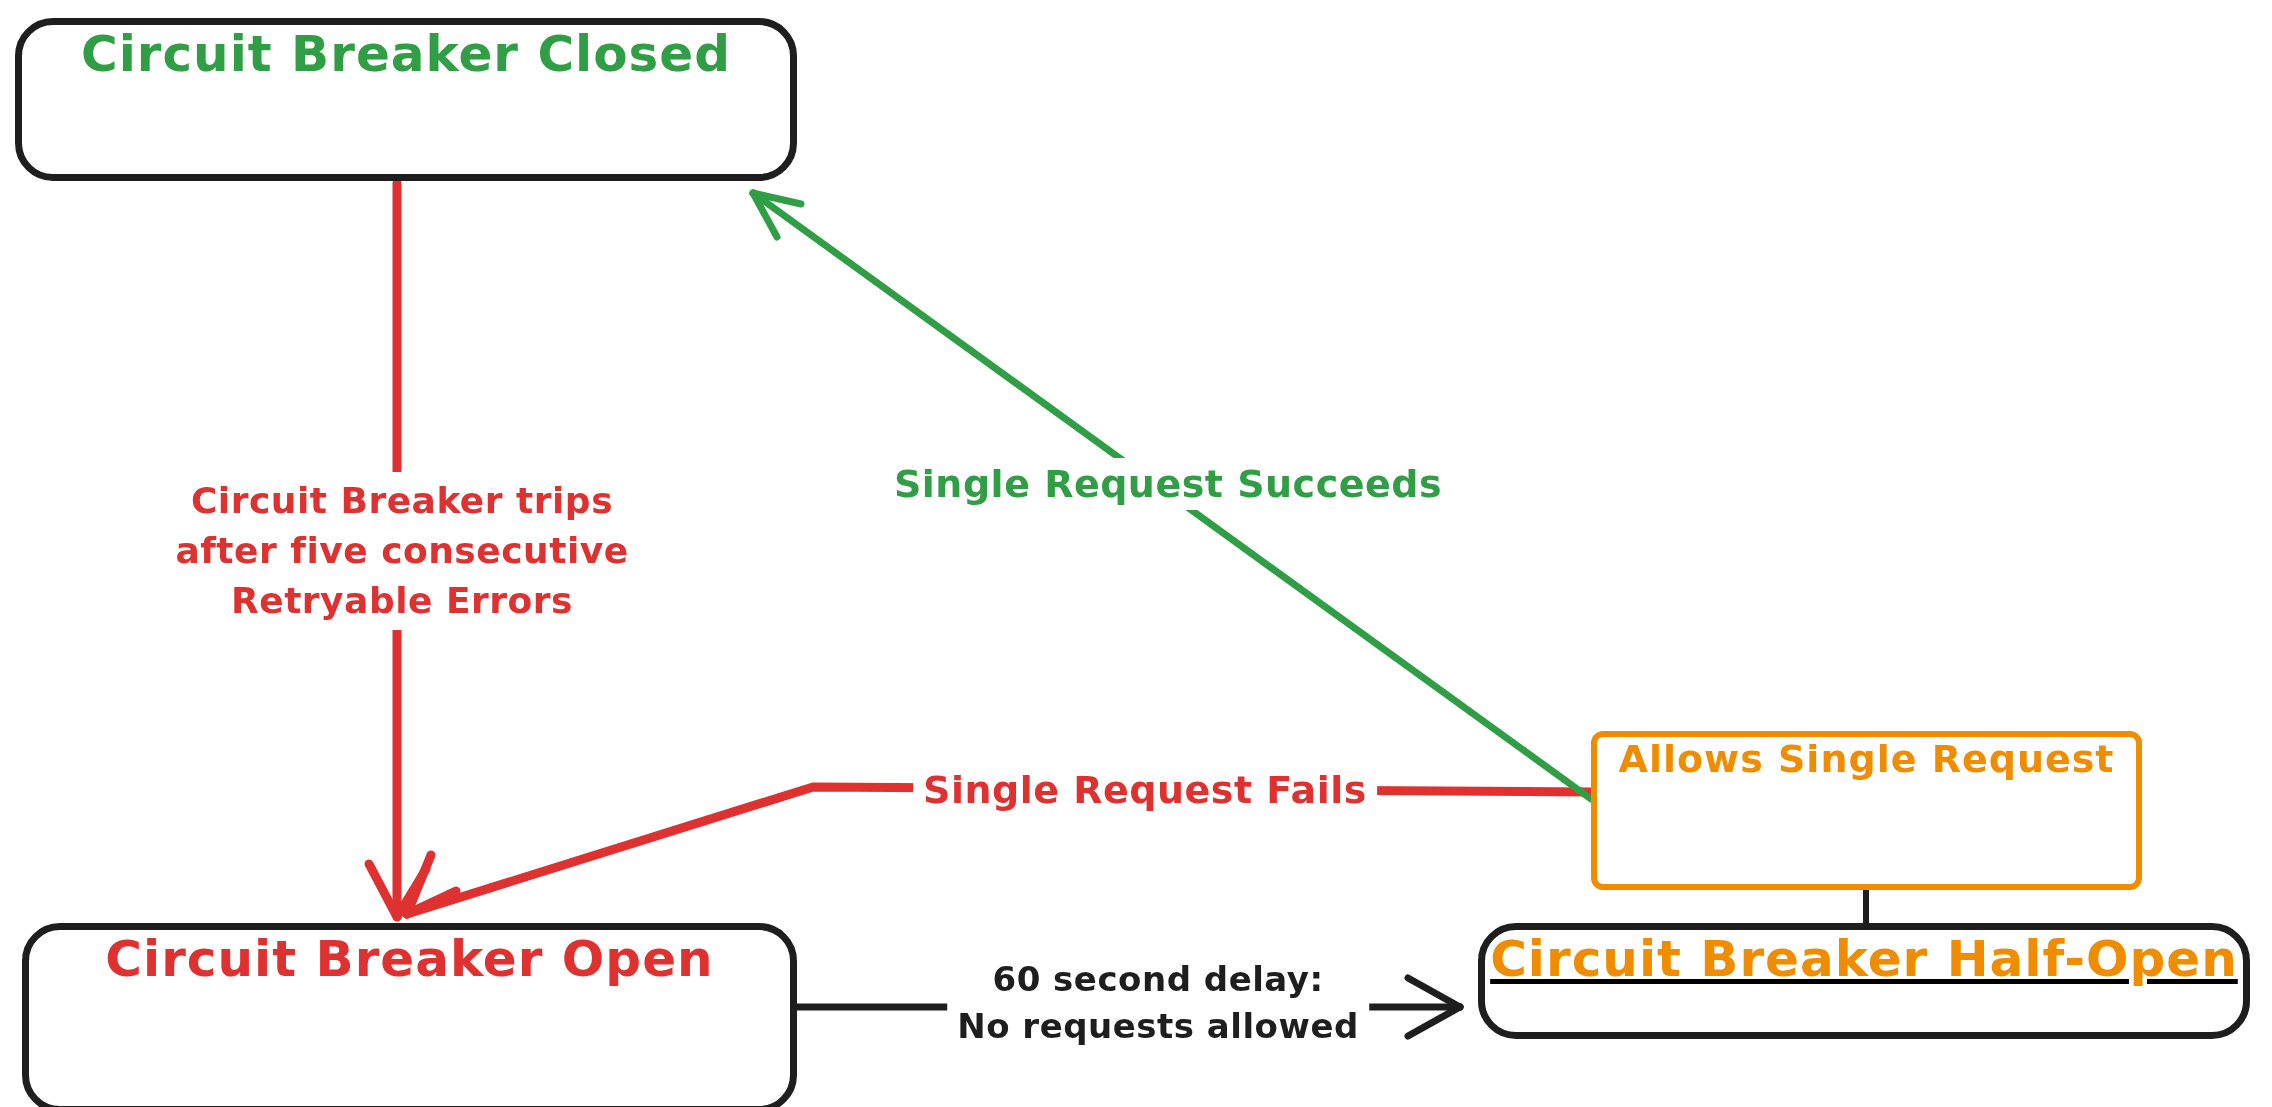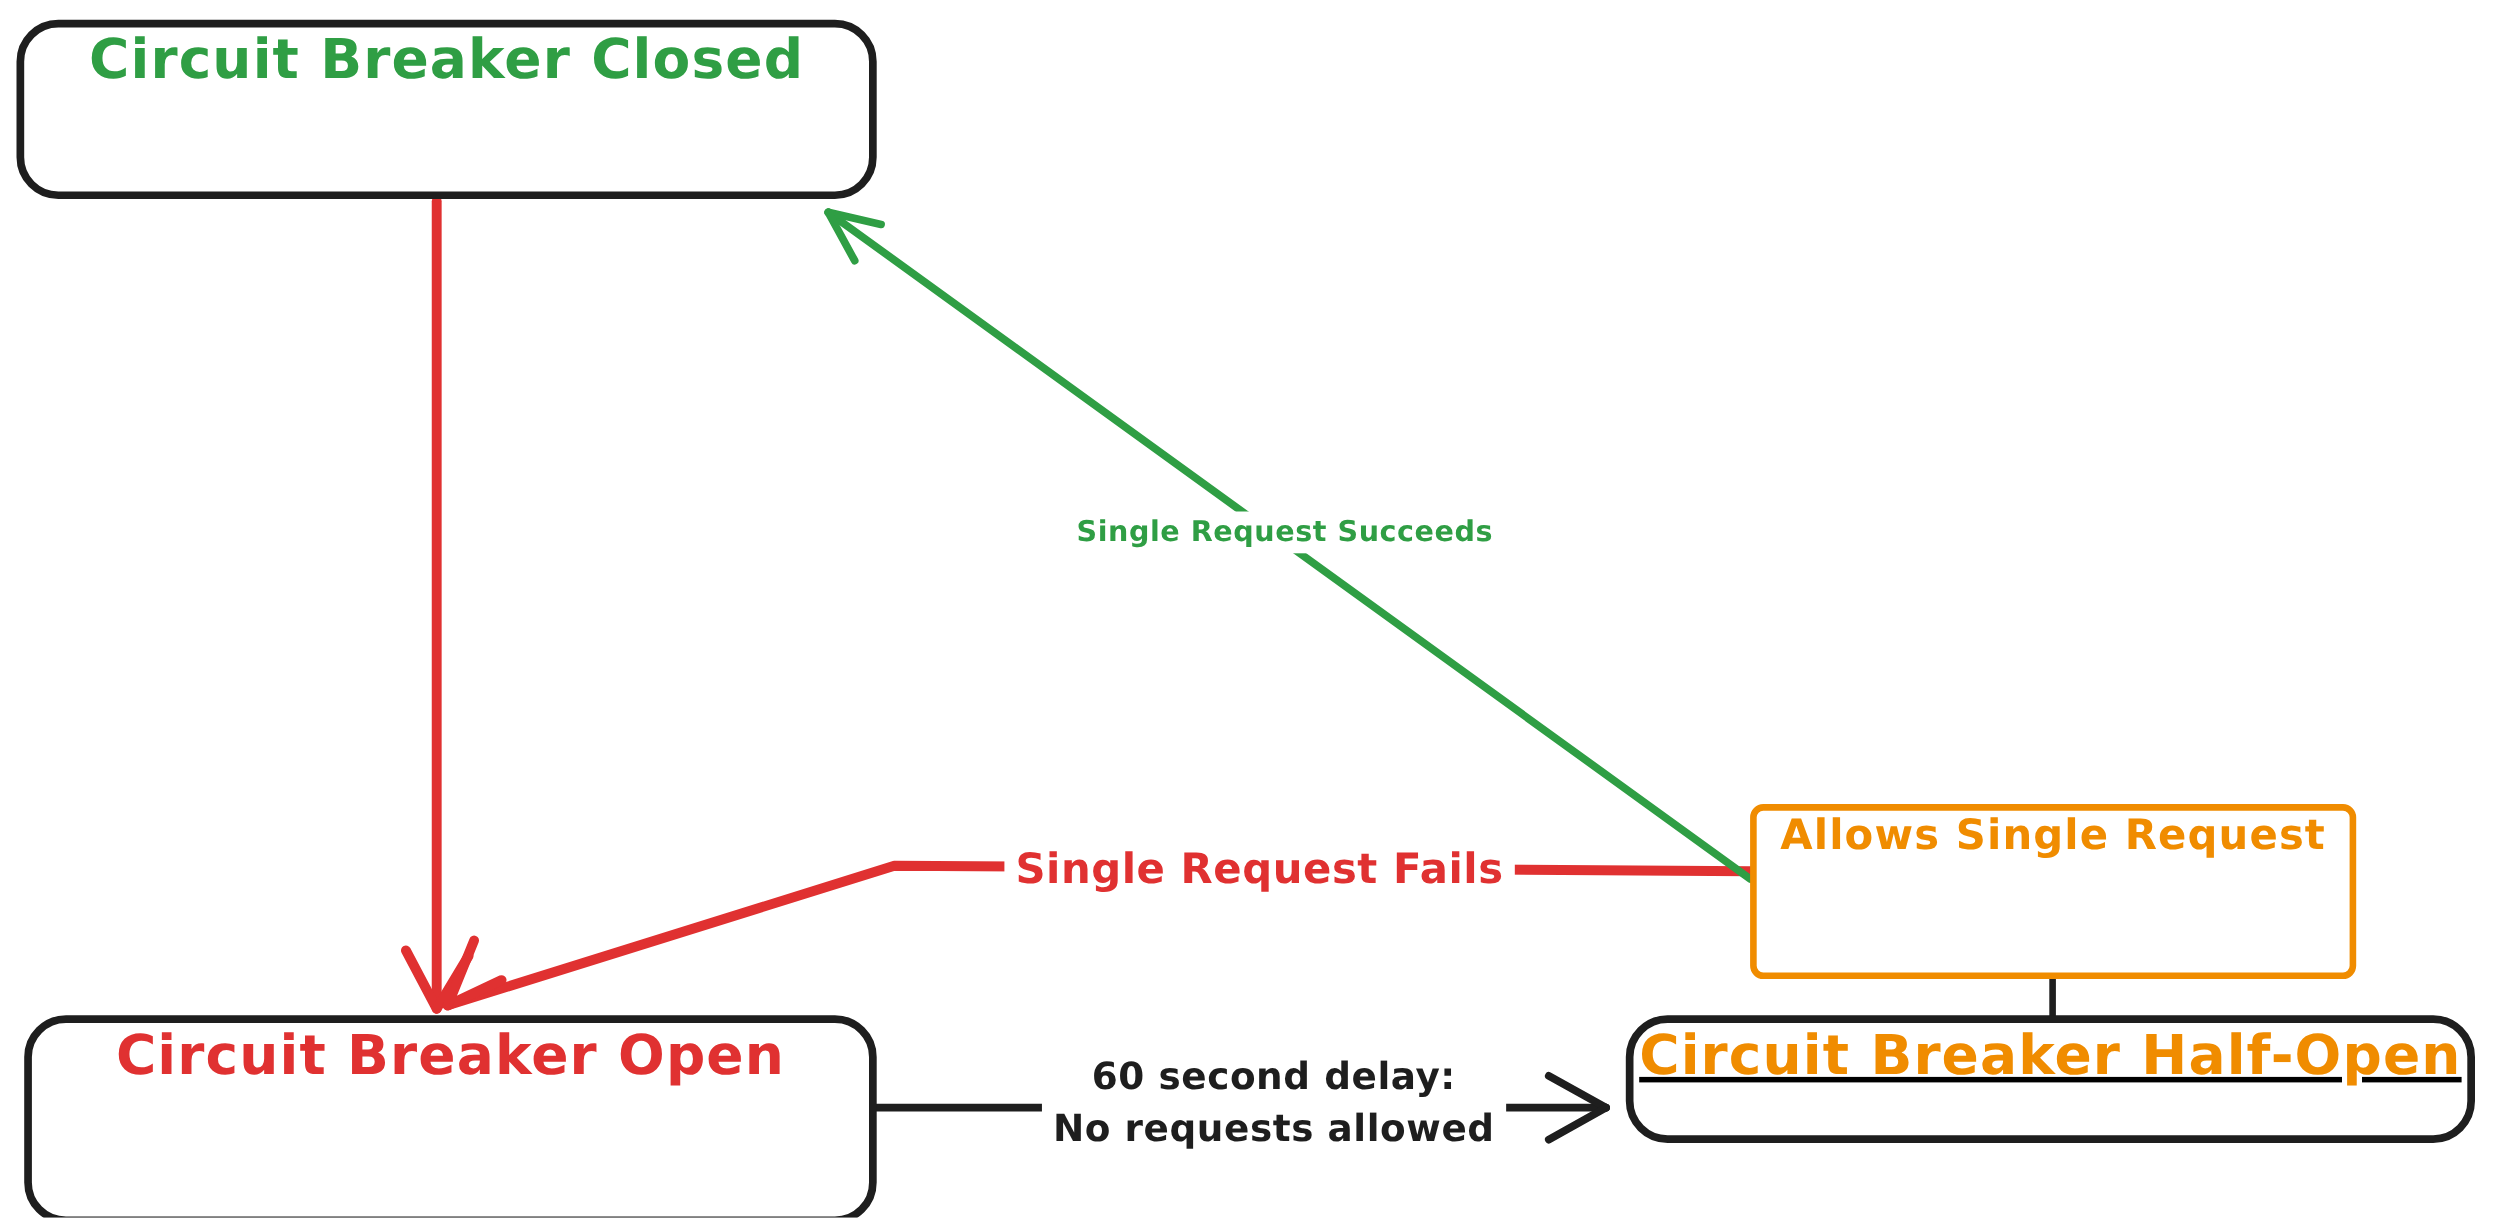--- a/index.html
+++ b/index.html
@@ -66,21 +66,21 @@
     transform: translate(-50%, -50%);
     background: #ffffff;
     text-align: center;
     z-index: 3;
     padding: 4px 10px;
     font-weight: bold;
     letter-spacing: 0.5px;
     white-space: nowrap;
   }
   .label-trips    { left: 402px;  top: 551px;  font-size: 36px; line-height: 50px; }
-  .label-succeeds { left: 1168px; top: 484px;  font-size: 26px; }
+  .label-succeeds { left: 1168px; top: 484px;  font-size: 38px; }
   .label-fails    { left: 1145px; top: 790px;  font-size: 38px; }
   .label-delay    { left: 1158px; top: 1003px; font-size: 34px; line-height: 47px; }
 </style>
 </head>
 <body>
 
 <div class="canvas">
 
   <svg class="edges" width="2272" height="1107" viewBox="0 0 2272 1107">
 
@@ -122,20 +122,25 @@
   </div>
 
   <div class="node node-half-open">
     <span class="node-label orange">Circuit Breaker Half-Open</span>
   </div>
 
   <div class="node node-allows">
     <span class="node-label orange">Allows Single Request</span>
   </div>
 
+  <div class="edge-label label-trips red">
+    <div>Circuit Breaker trips</div>
+    <div>after five consecutive</div>
+    <div>Retryable Errors</div>
+  </div>
 
   <div class="edge-label label-succeeds green">Single Request Succeeds</div>
 
   <div class="edge-label label-fails red">Single Request Fails</div>
 
   <div class="edge-label label-delay ink">
     <div>60 second delay:</div>
     <div>No requests allowed</div>
   </div>
 

